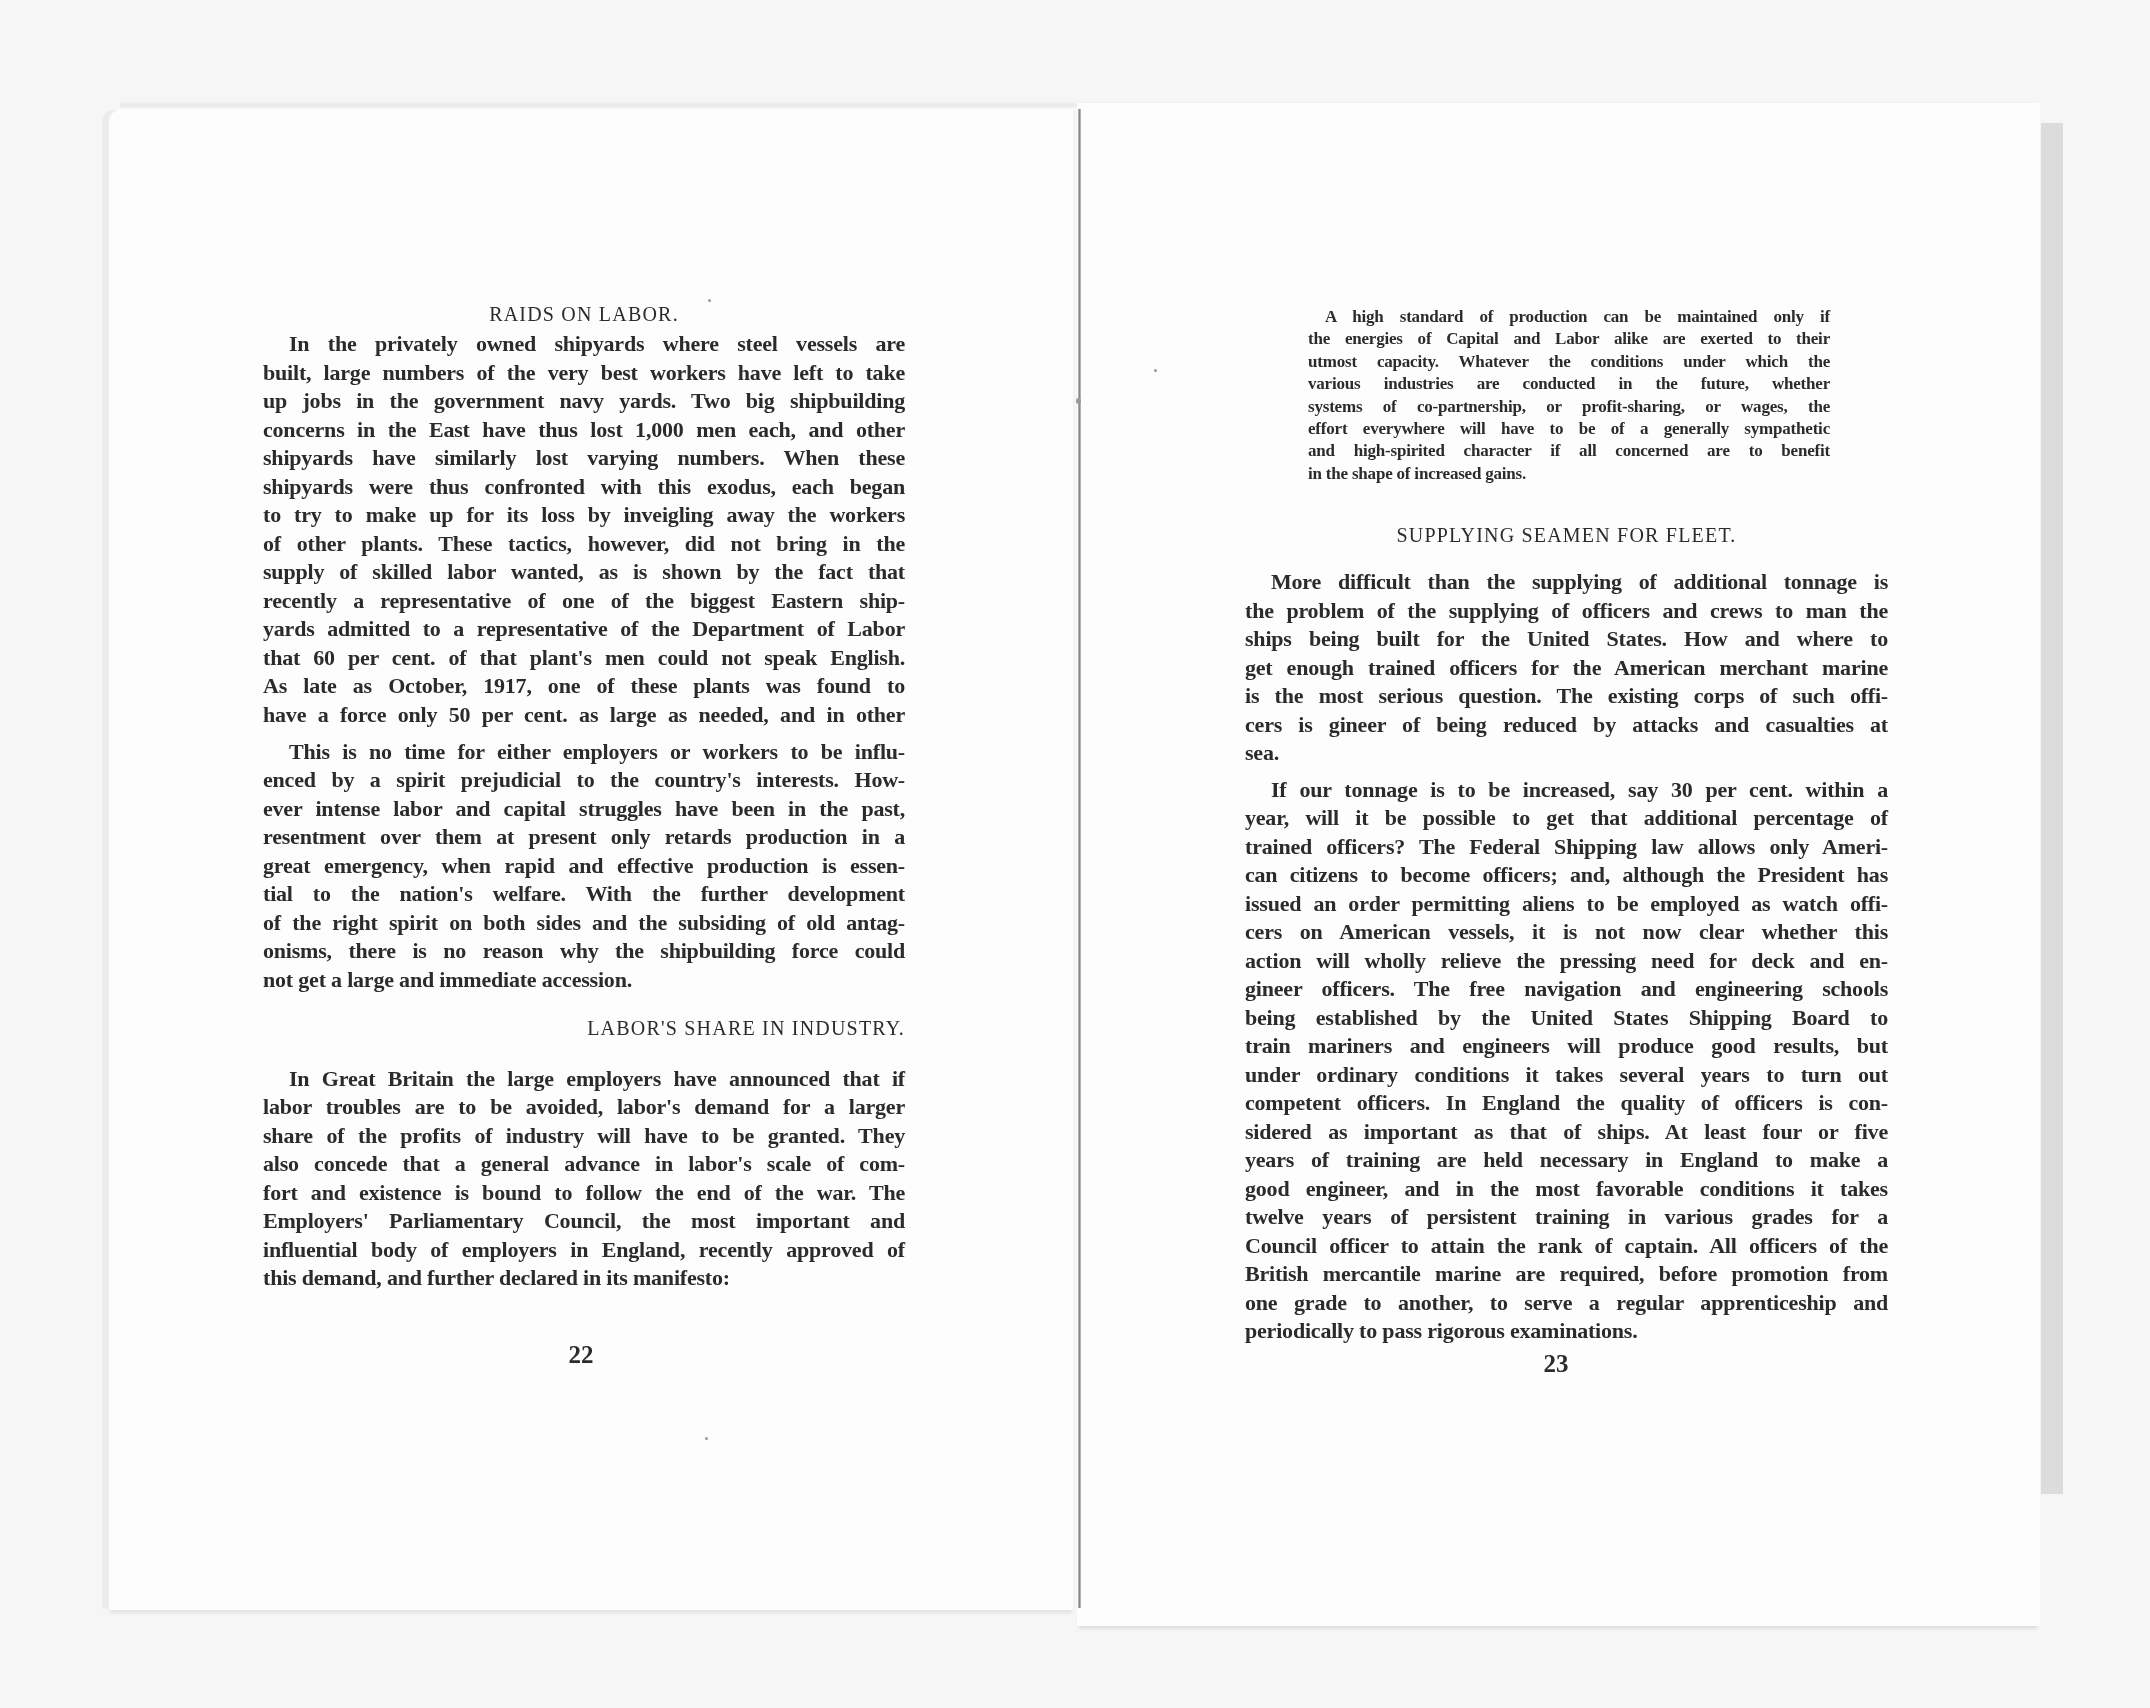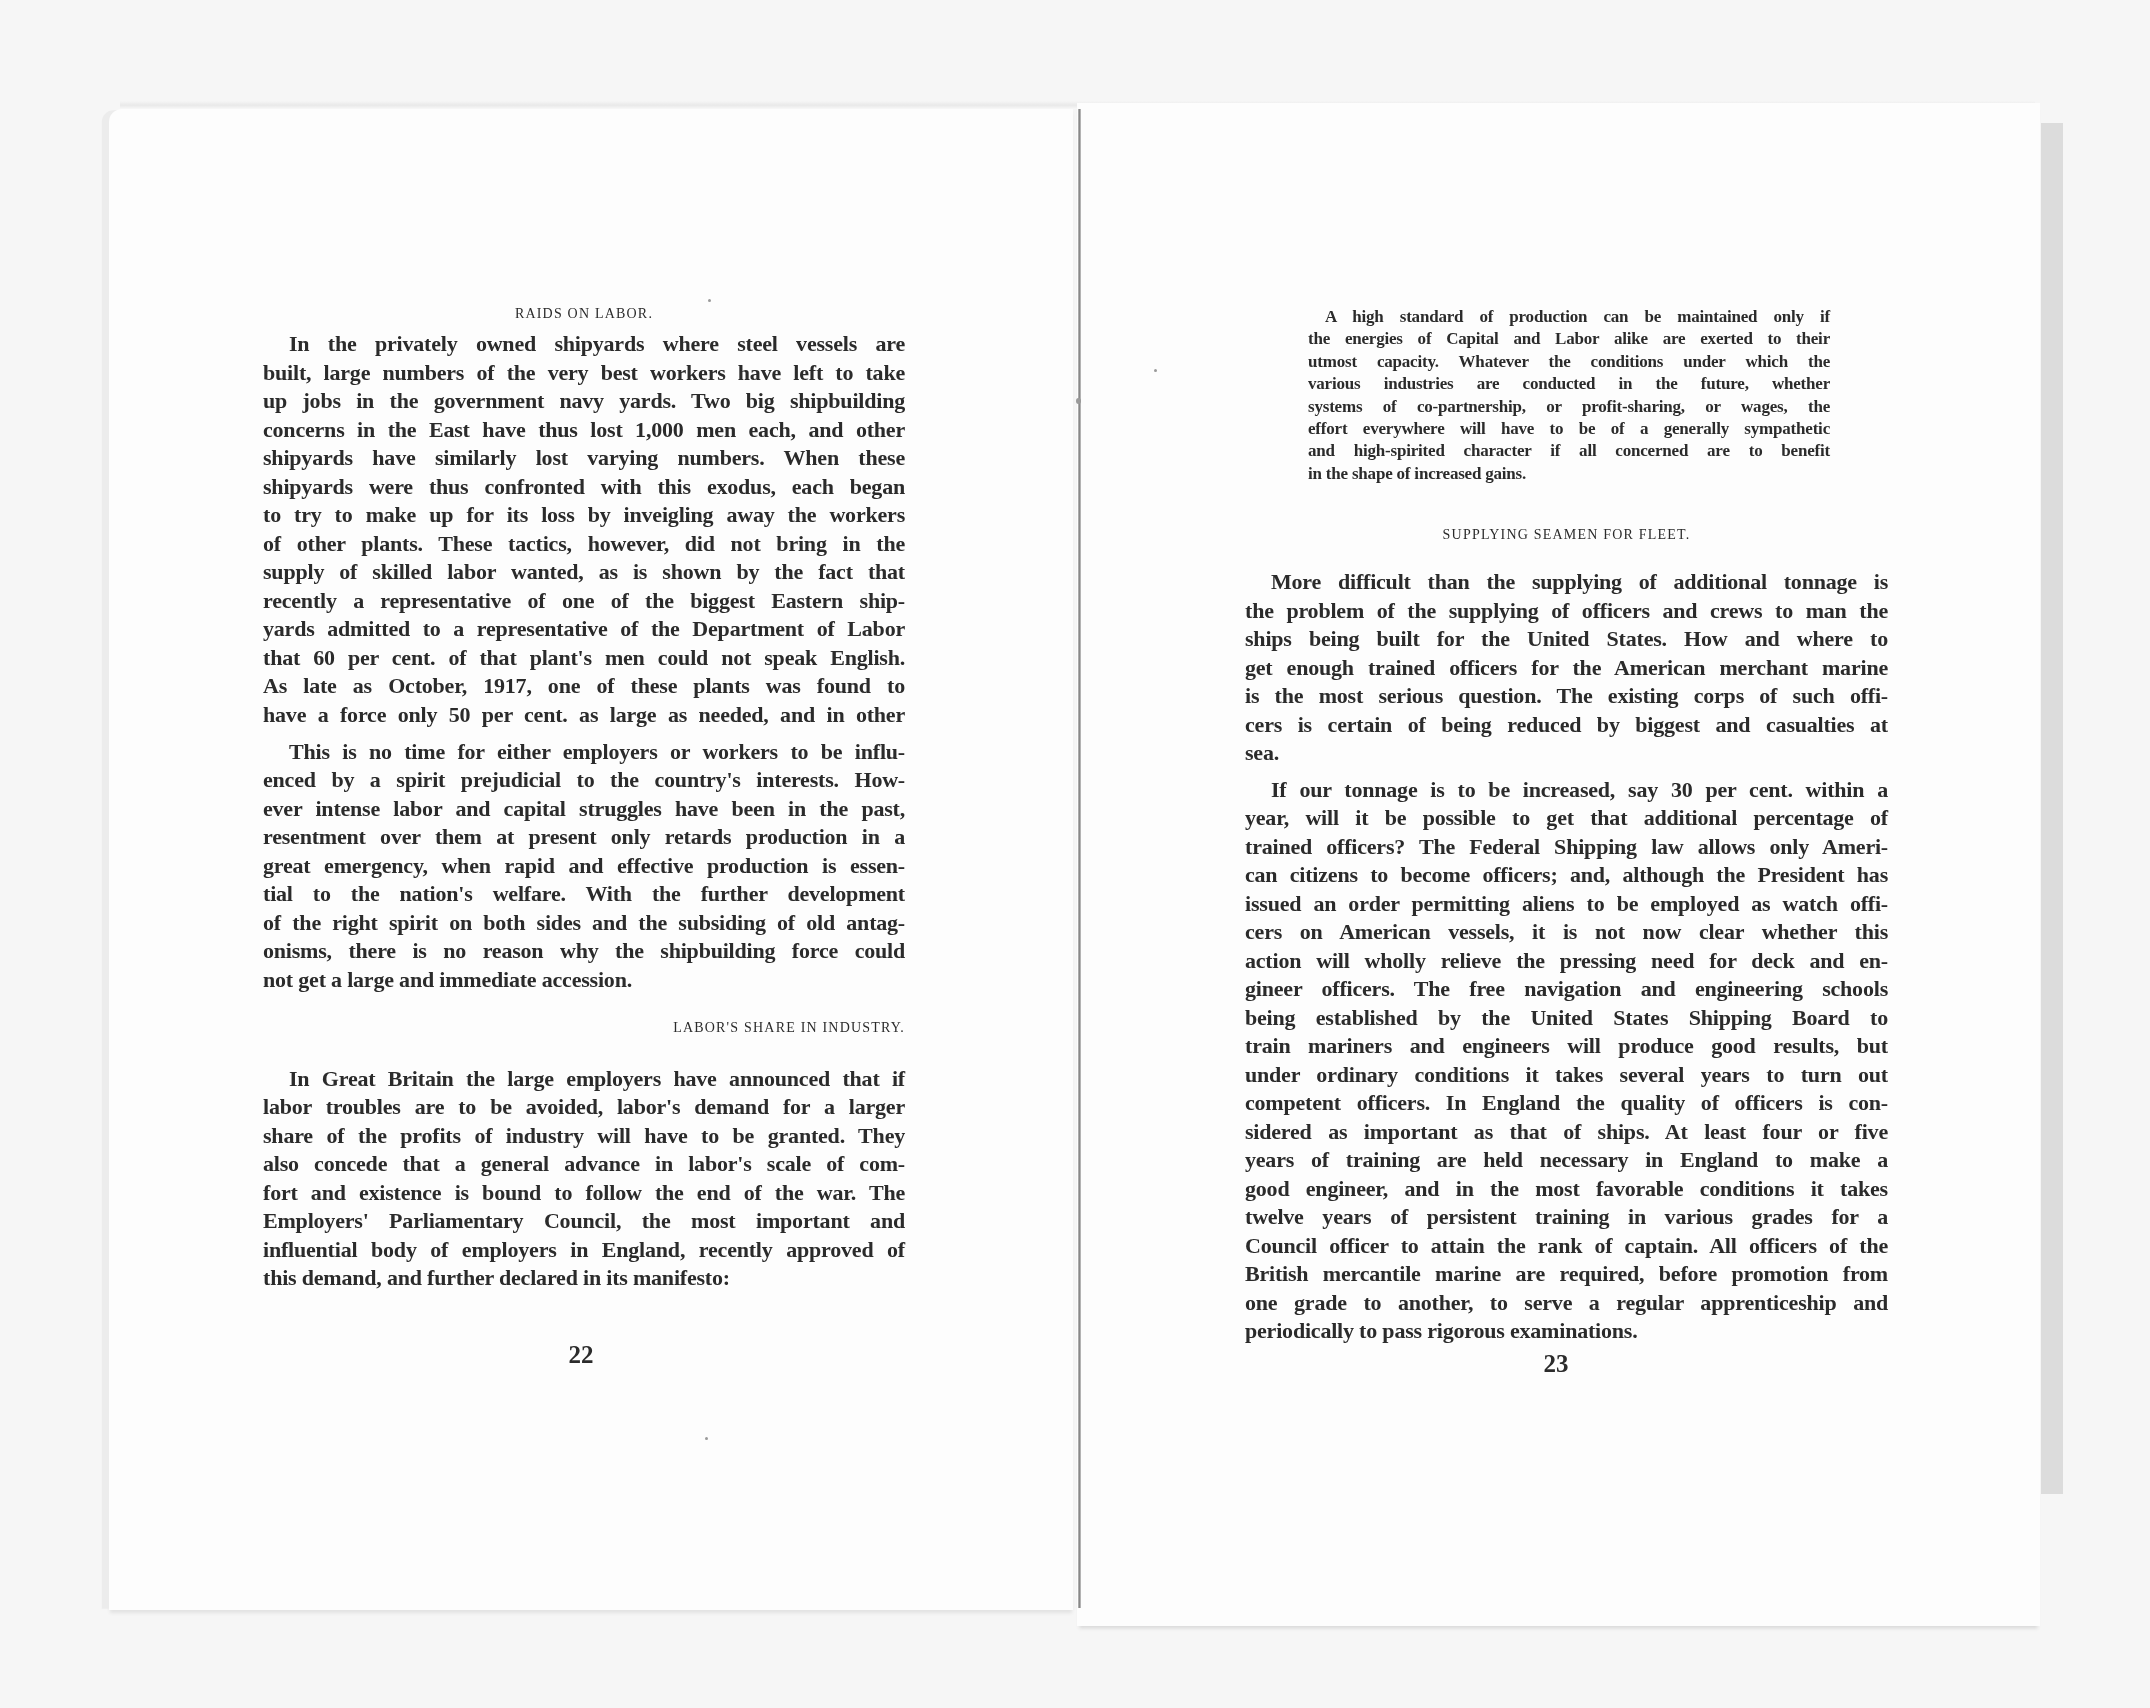--- a/index.html
+++ b/index.html
@@ -43,21 +43,21 @@
     font-weight: bold;
     letter-spacing: -0.2px;
     transform-origin: 0 0;
   }
   .col .line { display: block; text-align: justify; text-align-last: justify; white-space: nowrap; }
   .col .line.last { text-align-last: left; }
   .heading {
     text-align: center;
     font-weight: normal;
     letter-spacing: 1.2px;
-    font-size: 14px;
+    font-size: 20px;
     margin: 0;
   }
   .quote {
     position: absolute;
     font-size: 17px;
     line-height: 22.4px;
     font-weight: bold;
     letter-spacing: -0.2px;
   }
   .quote .line { display:block; text-align: justify; text-align-last: justify; white-space: nowrap; }
@@ -142,21 +142,21 @@
 
 <div class="col" style="left:1245px; top:520px; width:643px;">
   <h2 class="heading" style="line-height:30px; margin-bottom:18px;">SUPPLYING SEAMEN FOR FLEET.</h2>
 
   <div>
     <span class="line" style="padding-left:26px;">More difficult than the supplying of additional tonnage is</span>
     <span class="line">the problem of the supplying of officers and crews to man the</span>
     <span class="line">ships being built for the United States.  How and where to</span>
     <span class="line">get enough trained officers for the American merchant marine</span>
     <span class="line">is the most serious question.  The existing corps of such offi-</span>
-    <span class="line">cers is certain of being reduced by biggest and casualties at</span>
+    <span class="line">cers is gineer of being reduced by attacks and casualties at</span>
     <span class="line last">sea.</span>
   </div>
 
   <div style="margin-top:8.4px;">
     <span class="line" style="padding-left:26px;">If our tonnage is to be increased, say 30 per cent. within a</span>
     <span class="line">year, will it be possible to get that additional percentage of</span>
     <span class="line">trained officers?  The Federal Shipping law allows only Ameri-</span>
     <span class="line">can citizens to become officers; and, although the President has</span>
     <span class="line">issued an order permitting aliens to be employed as watch offi-</span>
     <span class="line">cers on American vessels, it is not now clear whether this</span>

